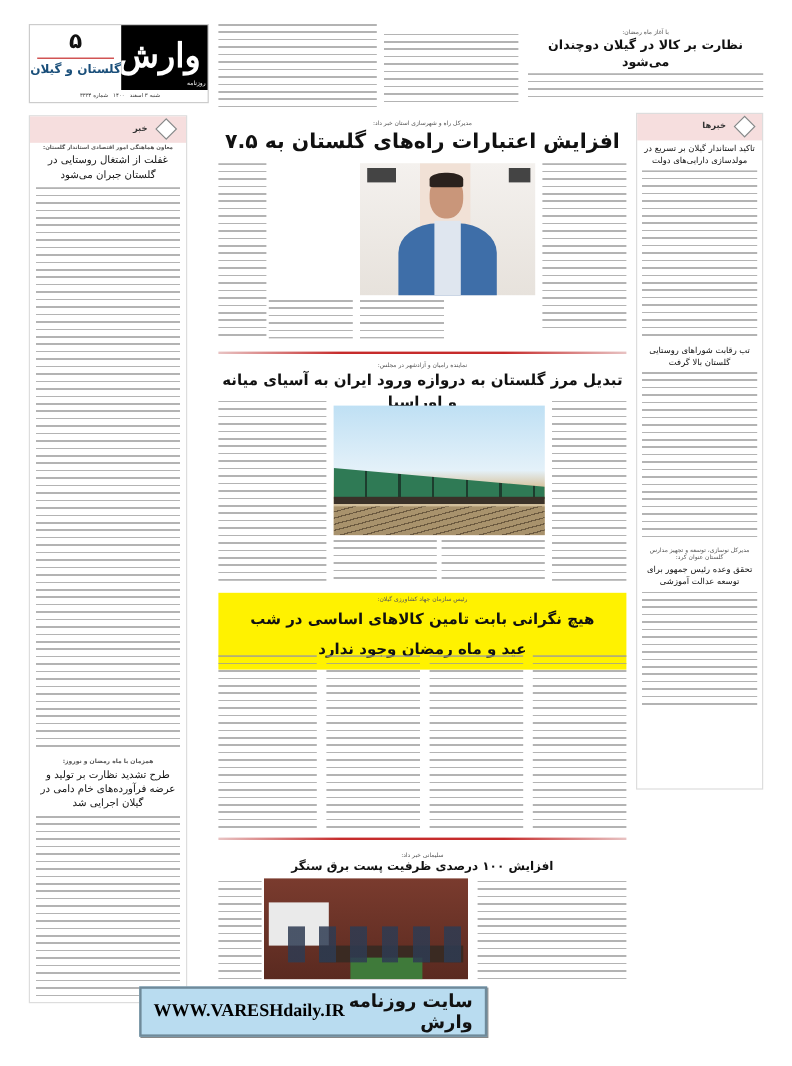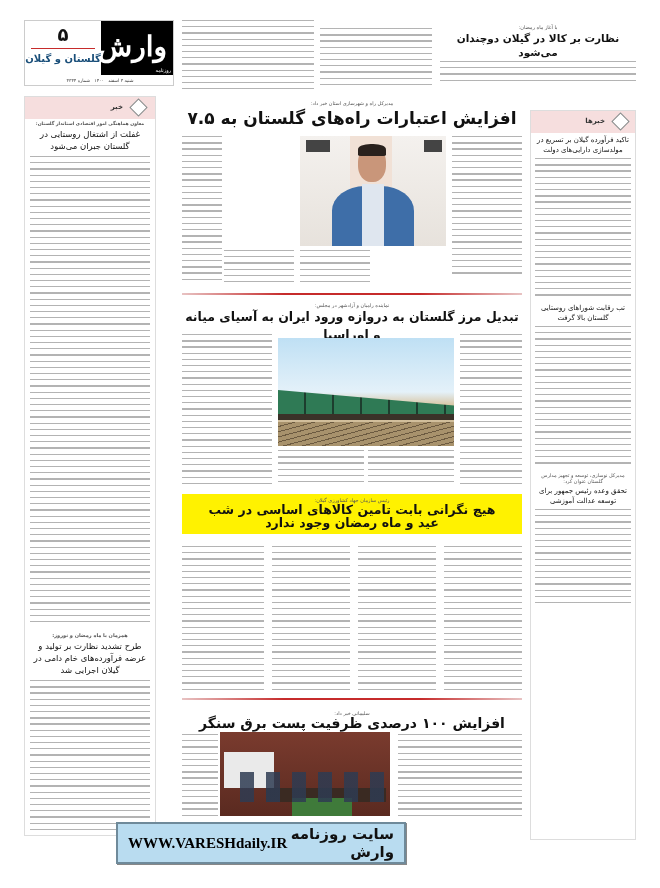--- a/index.html
+++ b/index.html
@@ -57,27 +57,27 @@
     <div class="hl" style="font-size:8.5px;line-height:12px;font-weight:normal;margin:2px 0;">غفلت از اشتغال روستایی در گلستان جبران می‌شود</div>
     <div class="txt lines" style="height:470px;margin-top:4px;"></div>
   </div>
   <div style="padding:4px 5px;">
     <div class="kicker" style="font-size:5px;font-weight:bold;">همزمان با ماه رمضان و نوروز:</div>
     <div class="hl" style="font-size:8.5px;line-height:12px;font-weight:normal;margin:2px 0;">طرح تشدید نظارت بر تولید و عرضه فرآورده‌های خام دامی در گیلان اجرایی شد</div>
     <div class="txt lines" style="height:150px;margin-top:4px;"></div>
   </div>
 </div>
 
-<div class="abs box" style="left:530px;top:110px;width:106px;height:730px;background:#fff;">
+<div class="abs box" style="left:530px;top:94px;width:106px;height:564px;background:#fff;">
   <div class="pinkbar">
     <div class="diamond" style="right:8px;"></div>
     <div class="abs" style="right:30px;top:6px;font-size:7px;font-weight:bold;color:#333;">خبرها</div>
   </div>
   <div style="padding:2px 4px;">
-    <div class="hl" style="font-size:7px;line-height:10px;font-weight:normal;">تاکید فرآورده گیلان بر تسریع در مولدسازی دارایی‌های دولت</div>
+    <div class="hl" style="font-size:7px;line-height:10px;font-weight:normal;">تاکید استاندار گیلان بر تسریع در مولدسازی دارایی‌های دولت</div>
     <div class="txt lines" style="height:140px;margin-top:3px;"></div>
   </div>
   <div style="padding:3px 4px;">
     <div class="hl" style="font-size:7px;line-height:10px;font-weight:normal;">تب رقابت شوراهای روستایی گلستان بالا گرفت</div>
     <div class="txt lines" style="height:140px;margin-top:3px;"></div>
   </div>
   <div style="padding:3px 4px;">
     <div class="kicker">مدیرکل نوسازی، توسعه و تجهیز مدارس گلستان عنوان کرد:</div>
     <div class="hl" style="font-size:7px;line-height:10px;font-weight:normal;margin-top:2px;">تحقق وعده رئیس جمهور برای توسعه عدالت آموزشی</div>
     <div class="txt lines" style="height:96px;margin-top:3px;"></div>
@@ -113,32 +113,32 @@
     <div class="abs" style="left:0;top:84px;width:176px;height:24px;background:repeating-linear-gradient(165deg,#a8926c 0,#a8926c 4px,#6c5a40 4px,#6c5a40 5px);"></div>
   </div>
   <div class="abs txt lines" style="right:68px;top:154px;width:86px;height:34px;"></div>
   <div class="abs txt lines" style="right:158px;top:154px;width:86px;height:34px;"></div>
   <div class="abs txt lines" style="left:0;top:38px;width:90px;height:150px;"></div>
 </div>
 
 <div class="abs" style="left:182px;top:494px;width:340px;height:196px;">
   <div style="background:#fff200;padding:3px 4px 5px;">
     <div class="kicker">رئیس سازمان جهاد کشاورزی گیلان:</div>
-    <div class="hl" style="font-size:12.5px;line-height:13px;font-weight:bold;padding:0 20px;">هیچ نگرانی بابت تامین کالاهای اساسی در شب عید و ماه رمضان وجود ندارد</div>
+    <div class="hl" style="font-size:12.5px;line-height:25px;font-weight:bold;padding:0 20px;">هیچ نگرانی بابت تامین کالاهای اساسی در شب عید و ماه رمضان وجود ندارد</div>
   </div>
   <div class="abs txt lines" style="right:0;top:52px;width:78px;height:144px;"></div>
   <div class="abs txt lines" style="right:86px;top:52px;width:78px;height:144px;"></div>
   <div class="abs txt lines" style="right:172px;top:52px;width:78px;height:144px;"></div>
   <div class="abs txt lines" style="right:258px;top:52px;width:82px;height:144px;"></div>
 </div>
 <div class="abs rule-red" style="left:182px;top:698px;width:340px;"></div>
 
 <div class="abs" style="left:182px;top:702px;width:340px;height:122px;">
   <div class="kicker" style="margin-top:8px;">سلیمانی خبر داد:</div>
-  <div class="hl" style="font-size:14px;line-height:14px;font-weight:bold;">افزایش ۱۰۰ درصدی ظرفیت پست برق سنگر</div>
+  <div class="hl" style="font-size:10px;line-height:14px;font-weight:bold;">افزایش ۱۰۰ درصدی ظرفیت پست برق سنگر</div>
   <div class="abs txt lines" style="right:0;top:32px;width:124px;height:86px;"></div>
   <div class="abs photo" style="right:132px;top:30px;width:170px;height:84px;background:linear-gradient(#7a3b2e,#5a2a20);">
     <div class="abs" style="left:4px;top:20px;width:50px;height:36px;background:#eaeaea;"></div>
     <div class="abs" style="left:46px;top:56px;width:120px;height:14px;background:#3a2a22;"></div>
     <div class="abs" style="left:72px;top:66px;width:60px;height:18px;background:#3f7a3a;"></div>
     <div class="abs" style="left:20px;top:40px;width:150px;height:30px;background:repeating-linear-gradient(to right,#2e3b52 0,#2e3b52 14px,transparent 14px,transparent 26px);opacity:.85;"></div>
   </div>
   <div class="abs txt lines" style="left:0;top:32px;width:36px;height:86px;"></div>
 </div>
 

